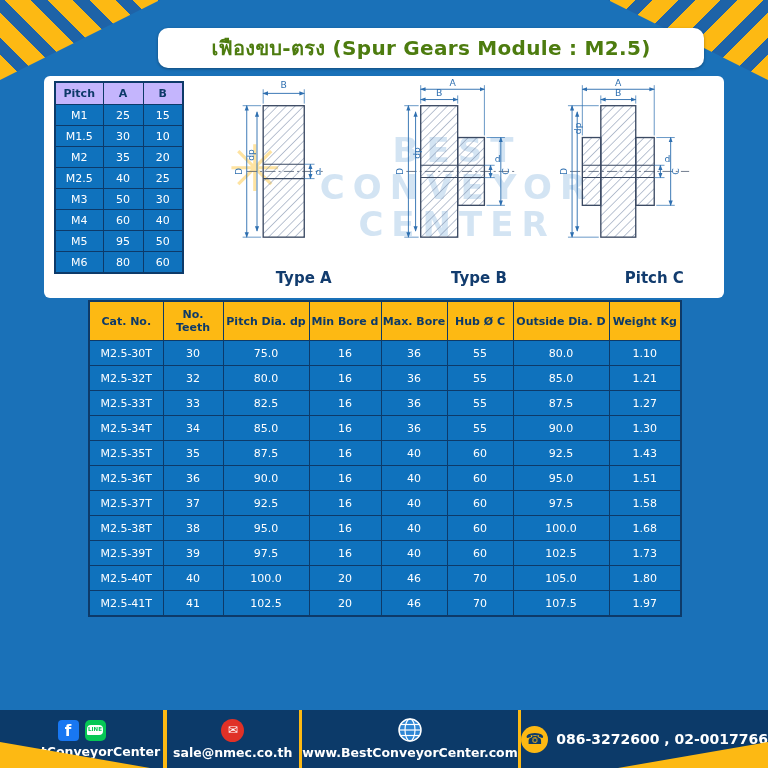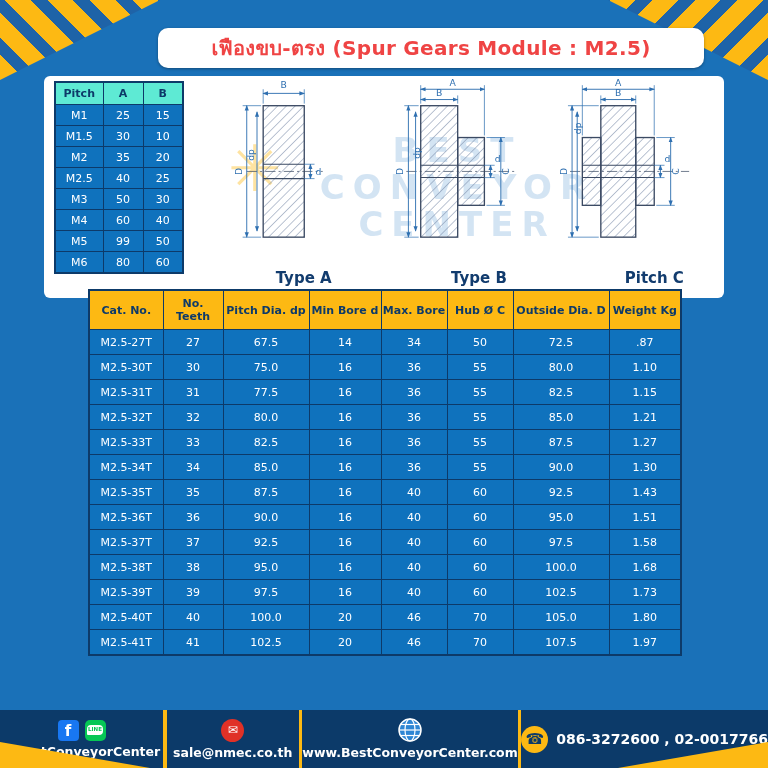--- a/index.html
+++ b/index.html
@@ -13,46 +13,46 @@
   .corner.right { right:0; clip-path:polygon(0 0,100% 0,100% 100%);
             background:repeating-linear-gradient(-45deg,#fdb913 0 18px,#1e63a8 18px 30px); }
   .bcorner { position:absolute; bottom:0; width:150px; height:26px; background:#fdb913; z-index:6; }
   .bcorner.left  { left:0;  clip-path:polygon(0 0,0 100%,100% 100%); }
   .bcorner.right { right:0; clip-path:polygon(100% 0,0 100%,100% 100%); }
 
   
   .title-bar { position:absolute; left:158px; top:28px; width:546px; height:40px; background:#ffffff;
                border-radius:10px; display:flex; align-items:center; justify-content:center;
                box-shadow:0 1px 3px rgba(0,0,0,.35); z-index:3; }
-  .title-bar h1 { margin:0; font-size:20px; font-weight:bold; color:#ef4444; letter-spacing:.3px; }
+  .title-bar h1 { margin:0; font-size:20px; font-weight:bold; color:#4d7c0f; letter-spacing:.3px; }
 
   
   .panel { position:absolute; left:44px; top:76px; width:680px; height:222px; background:#ffffff;
            border-radius:6px; z-index:2; }
 
   table { border-collapse:collapse; }
   .pitch-table { position:absolute; left:10px; top:5px; border:2px solid #0d3a69; table-layout:fixed; }
-  .pitch-table th { background:#5eead4; color:#0d3a69; font-size:11px; font-weight:bold;
+  .pitch-table th { background:#c4b5fd; color:#0d3a69; font-size:11px; font-weight:bold;
                     border:1px solid #0d3a69; padding:4px 0; }
   .pitch-table td { background:#0f72bd; color:#ffffff; font-size:11px; border:1px solid #0d3a69;
                     padding:3.5px 2px; text-align:center;margin-top:44px; }
 
   .drawings { position:absolute; left:150px; top:3px; right:4px; bottom:2px; display:flex; }
   .drawing  { flex:1; display:flex; flex-direction:column; align-items:center; position:relative; z-index:1; }
   .drawing svg { width:100%; height:190px; }
   .caption { font-weight:bold; color:#123c6e; font-size:15px; line-height:18px;margin-left:44px; }
   .watermark { position:absolute; inset:0; display:flex; flex-direction:column; align-items:center;
                justify-content:center; z-index:0; pointer-events:none; }
   .watermark span { font-size:34px; font-weight:bold; letter-spacing:8px; line-height:1.08;
                     color:rgba(110,165,215,.30); }
   .wm-gear { position:absolute; left:34px; top:58px; font-size:64px; color:rgba(253,185,19,.40);
              z-index:0; pointer-events:none; line-height:1; }
 
   
-  .gear-table { position:absolute; left:88px; top:289px; width:592px; border:2px solid #0d3a69;
+  .gear-table { position:absolute; left:88px; top:300px; width:592px; border:2px solid #0d3a69;
                 table-layout:fixed; z-index:2; }
   .gear-table th { background:#fdb913; color:#0d3a69; font-size:11px; font-weight:bold;
                    border:1px solid #0d3a69; padding:6px 1px; }
   .gear-table td { background:#0f72bd; color:#ffffff; font-size:11px; border:1px solid #0d3a69;
                    padding:5.5px 1px; text-align:center; }
 
   
   .footer { position:absolute; left:0; bottom:0; width:768px; height:58px; background:#0c3a69;
             display:flex; align-items:stretch; z-index:5; }
   .fsec { display:flex; flex-direction:column; align-items:center; justify-content:center; gap:3px; }
@@ -131,21 +131,21 @@
             <td>50</td>
             <td>30</td>
           </tr>
           <tr>
             <td>M4</td>
             <td>60</td>
             <td>40</td>
           </tr>
           <tr>
             <td>M5</td>
-            <td>99</td>
+            <td>95</td>
             <td>50</td>
           </tr>
           <tr>
             <td>M6</td>
             <td>80</td>
             <td>60</td>
           </tr>
         </tbody>
     </table>
 
@@ -291,48 +291,28 @@
           <th>Pitch Dia. dp</th>
           <th>Min Bore d</th>
           <th>Max. Bore</th>
           <th>Hub Ø C</th>
           <th>Outside Dia. D</th>
           <th>Weight Kg</th>
         </tr>
       </thead>
     <tbody>
         <tr>
-          <td>M2.5-27T</td>
-          <td>27</td>
-          <td>67.5</td>
-          <td>14</td>
-          <td>34</td>
-          <td>50</td>
-          <td>72.5</td>
-          <td>.87</td>
-        </tr>
-        <tr>
           <td>M2.5-30T</td>
           <td>30</td>
           <td>75.0</td>
           <td>16</td>
           <td>36</td>
           <td>55</td>
           <td>80.0</td>
           <td>1.10</td>
-        </tr>
-        <tr>
-          <td>M2.5-31T</td>
-          <td>31</td>
-          <td>77.5</td>
-          <td>16</td>
-          <td>36</td>
-          <td>55</td>
-          <td>82.5</td>
-          <td>1.15</td>
         </tr>
         <tr>
           <td>M2.5-32T</td>
           <td>32</td>
           <td>80.0</td>
           <td>16</td>
           <td>36</td>
           <td>55</td>
           <td>85.0</td>
           <td>1.21</td>

